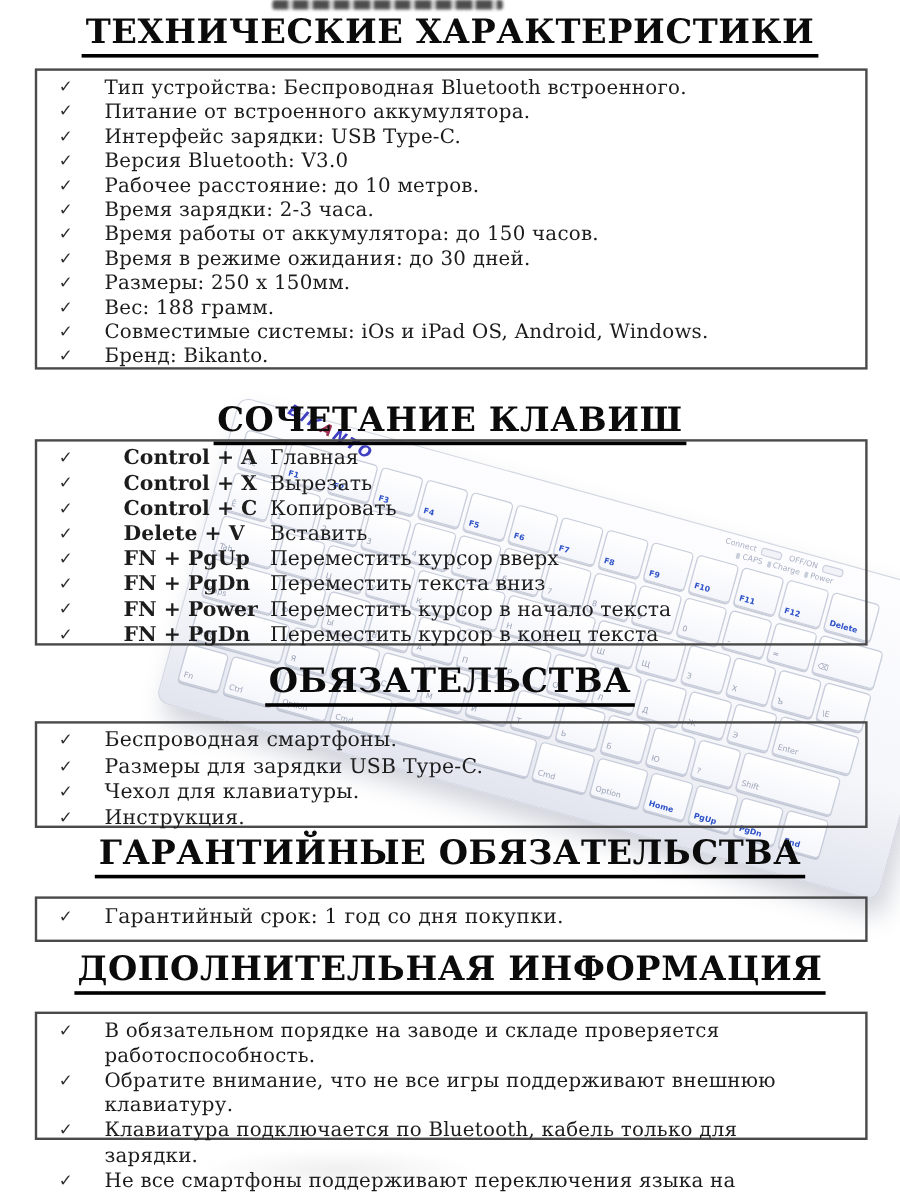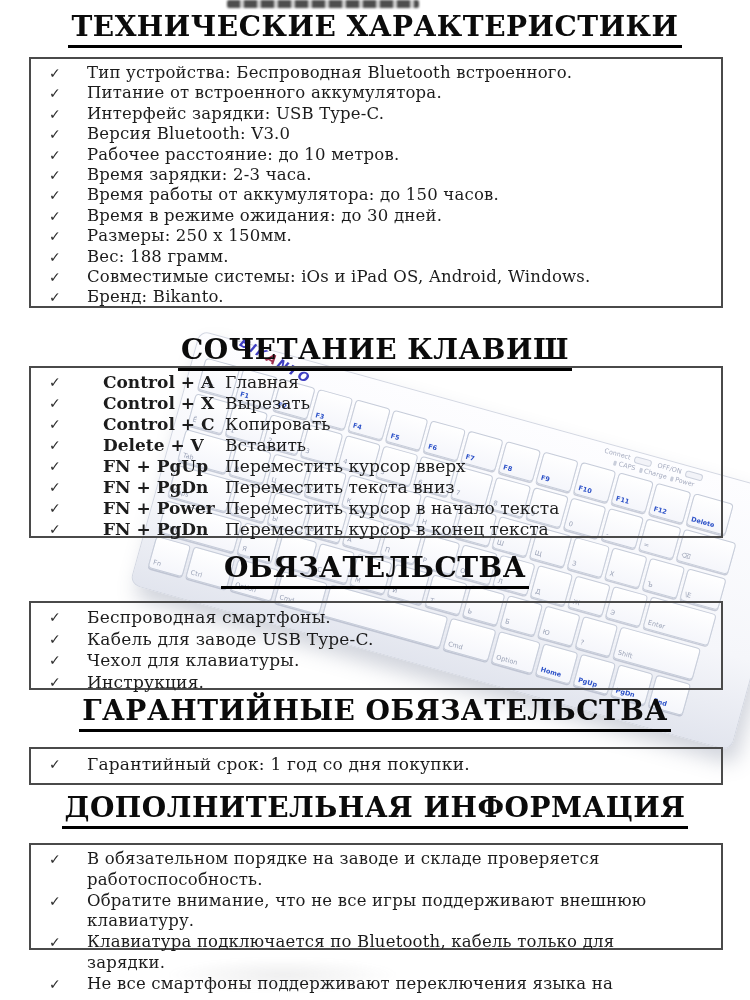--- a/index.html
+++ b/index.html
@@ -319,21 +319,21 @@
   <div class="sec-title" style="top:551px;"><span class="tt">ОБЯЗАТЕЛЬСТВА</span></div>
   <div class="box box-package" style="top:601px;height:89px;">
 
       <div class="li">
         <span class="check">✓</span>
         <span class="txt">Беспроводная смартфоны.</span>
       </div>
 
       <div class="li">
         <span class="check">✓</span>
-        <span class="txt">Кабель для заводе USB Type-C.</span>
+        <span class="txt">Размеры для зарядки USB Type-C.</span>
       </div>
 
       <div class="li">
         <span class="check">✓</span>
         <span class="txt">Чехол для клавиатуры.</span>
       </div>
 
       <div class="li">
         <span class="check">✓</span>
         <span class="txt">Инструкция.</span>

